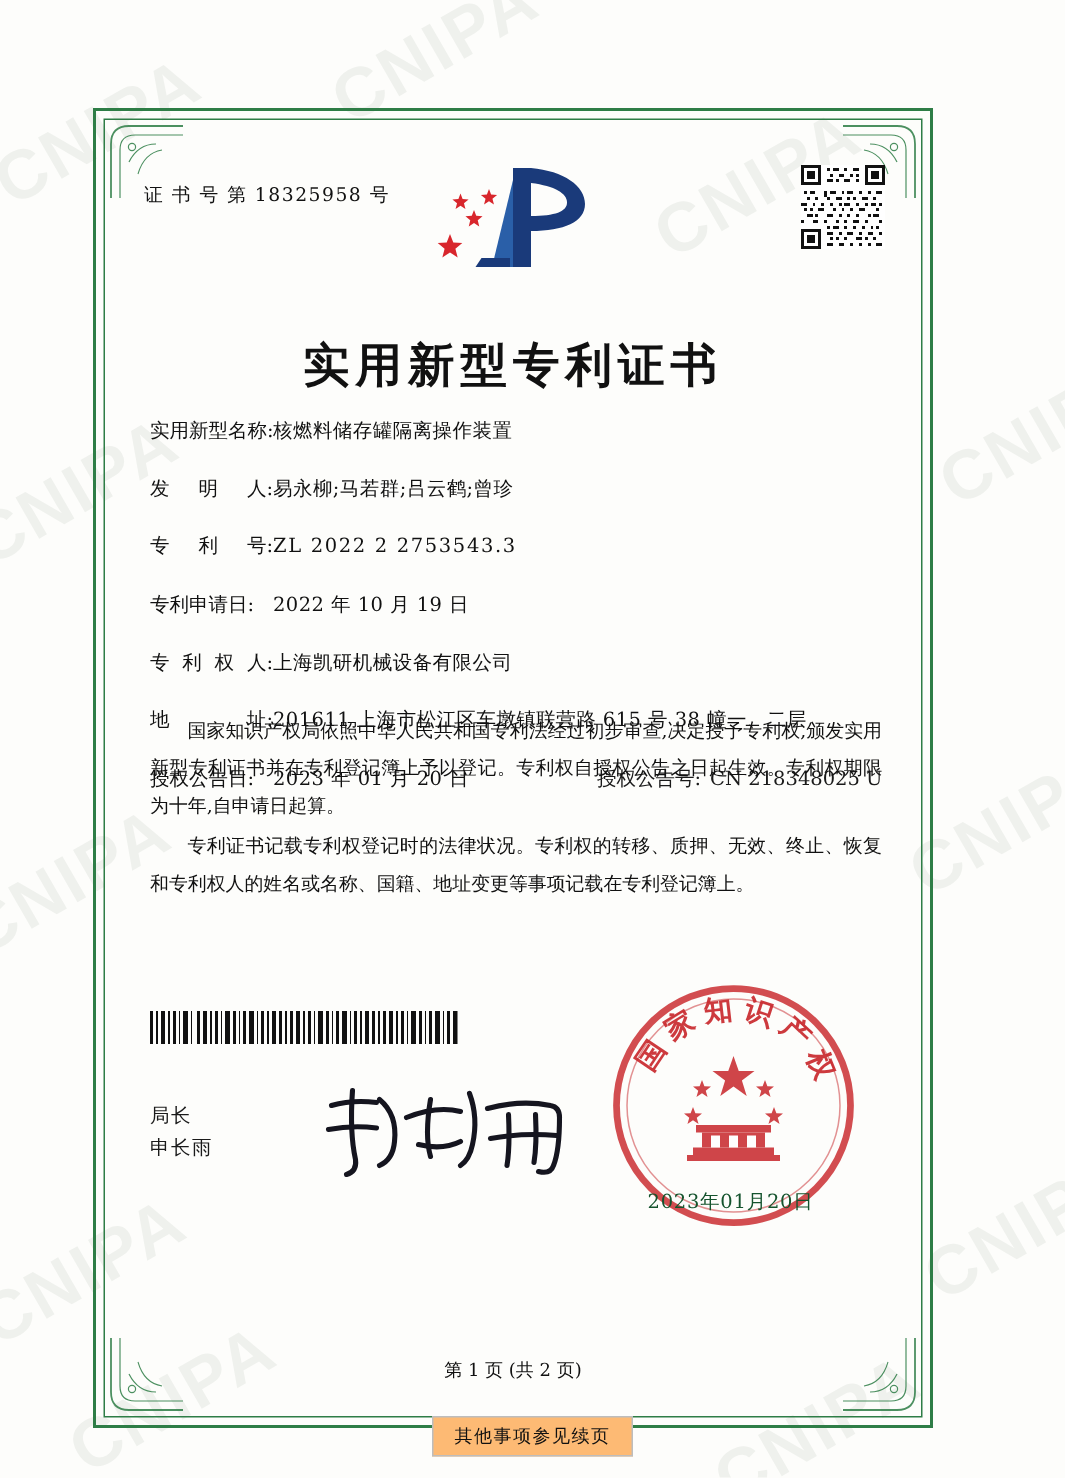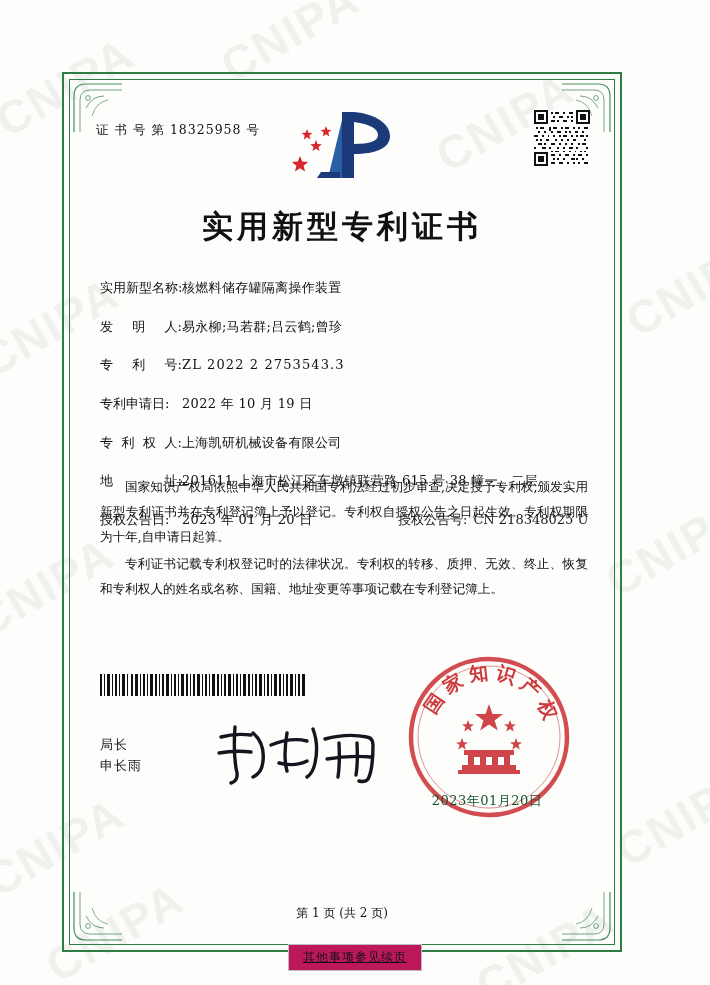--- a/index.html
+++ b/index.html
@@ -65,21 +65,21 @@
     width:56px;height:56px;
   }
   .logo{
     position:absolute;
     left:50%;top:30px;
     transform:translateX(-50%);
     width:140px;height:82px;
   }
   .title{
     position:absolute;
-    left:0;right:0;top:132px;
+    left:0;right:0;top:149px;
     text-align:center;
     font-size:31px;
     font-weight:bold;
     letter-spacing:4px;
     color:#111;
     font-family:Liberation Mono, monospace;
   }
 
   
   .fields{
@@ -184,26 +184,25 @@
     color:#111;
   }
 
   
   .note{
     position:absolute;
     left:50%;
     transform:translateX(-50%);
     bottom:14px;
     border:1px solid #bdbdbd;
-    background:#be185d;
+    background:#fdba74;
     padding:4px 14px;
     font-size:12px;
     color:#111;
     letter-spacing:1px;
-    text-decoration:underline;
   }
 </style>
 </head>
 <body>
 
 <div id="wm-layer">
     <div class="wm" style="left: -10px; top: 60px; font-size: 46px;">CNIPA</div>
     <div class="wm" style="left: 215px; top: 5px; font-size: 46px;">CNIPA</div>
     <div class="wm" style="left: 430px; top: 95px; font-size: 46px;">CNIPA</div>
     <div class="wm" style="left: -25px; top: 300px; font-size: 46px;">CNIPA</div>

